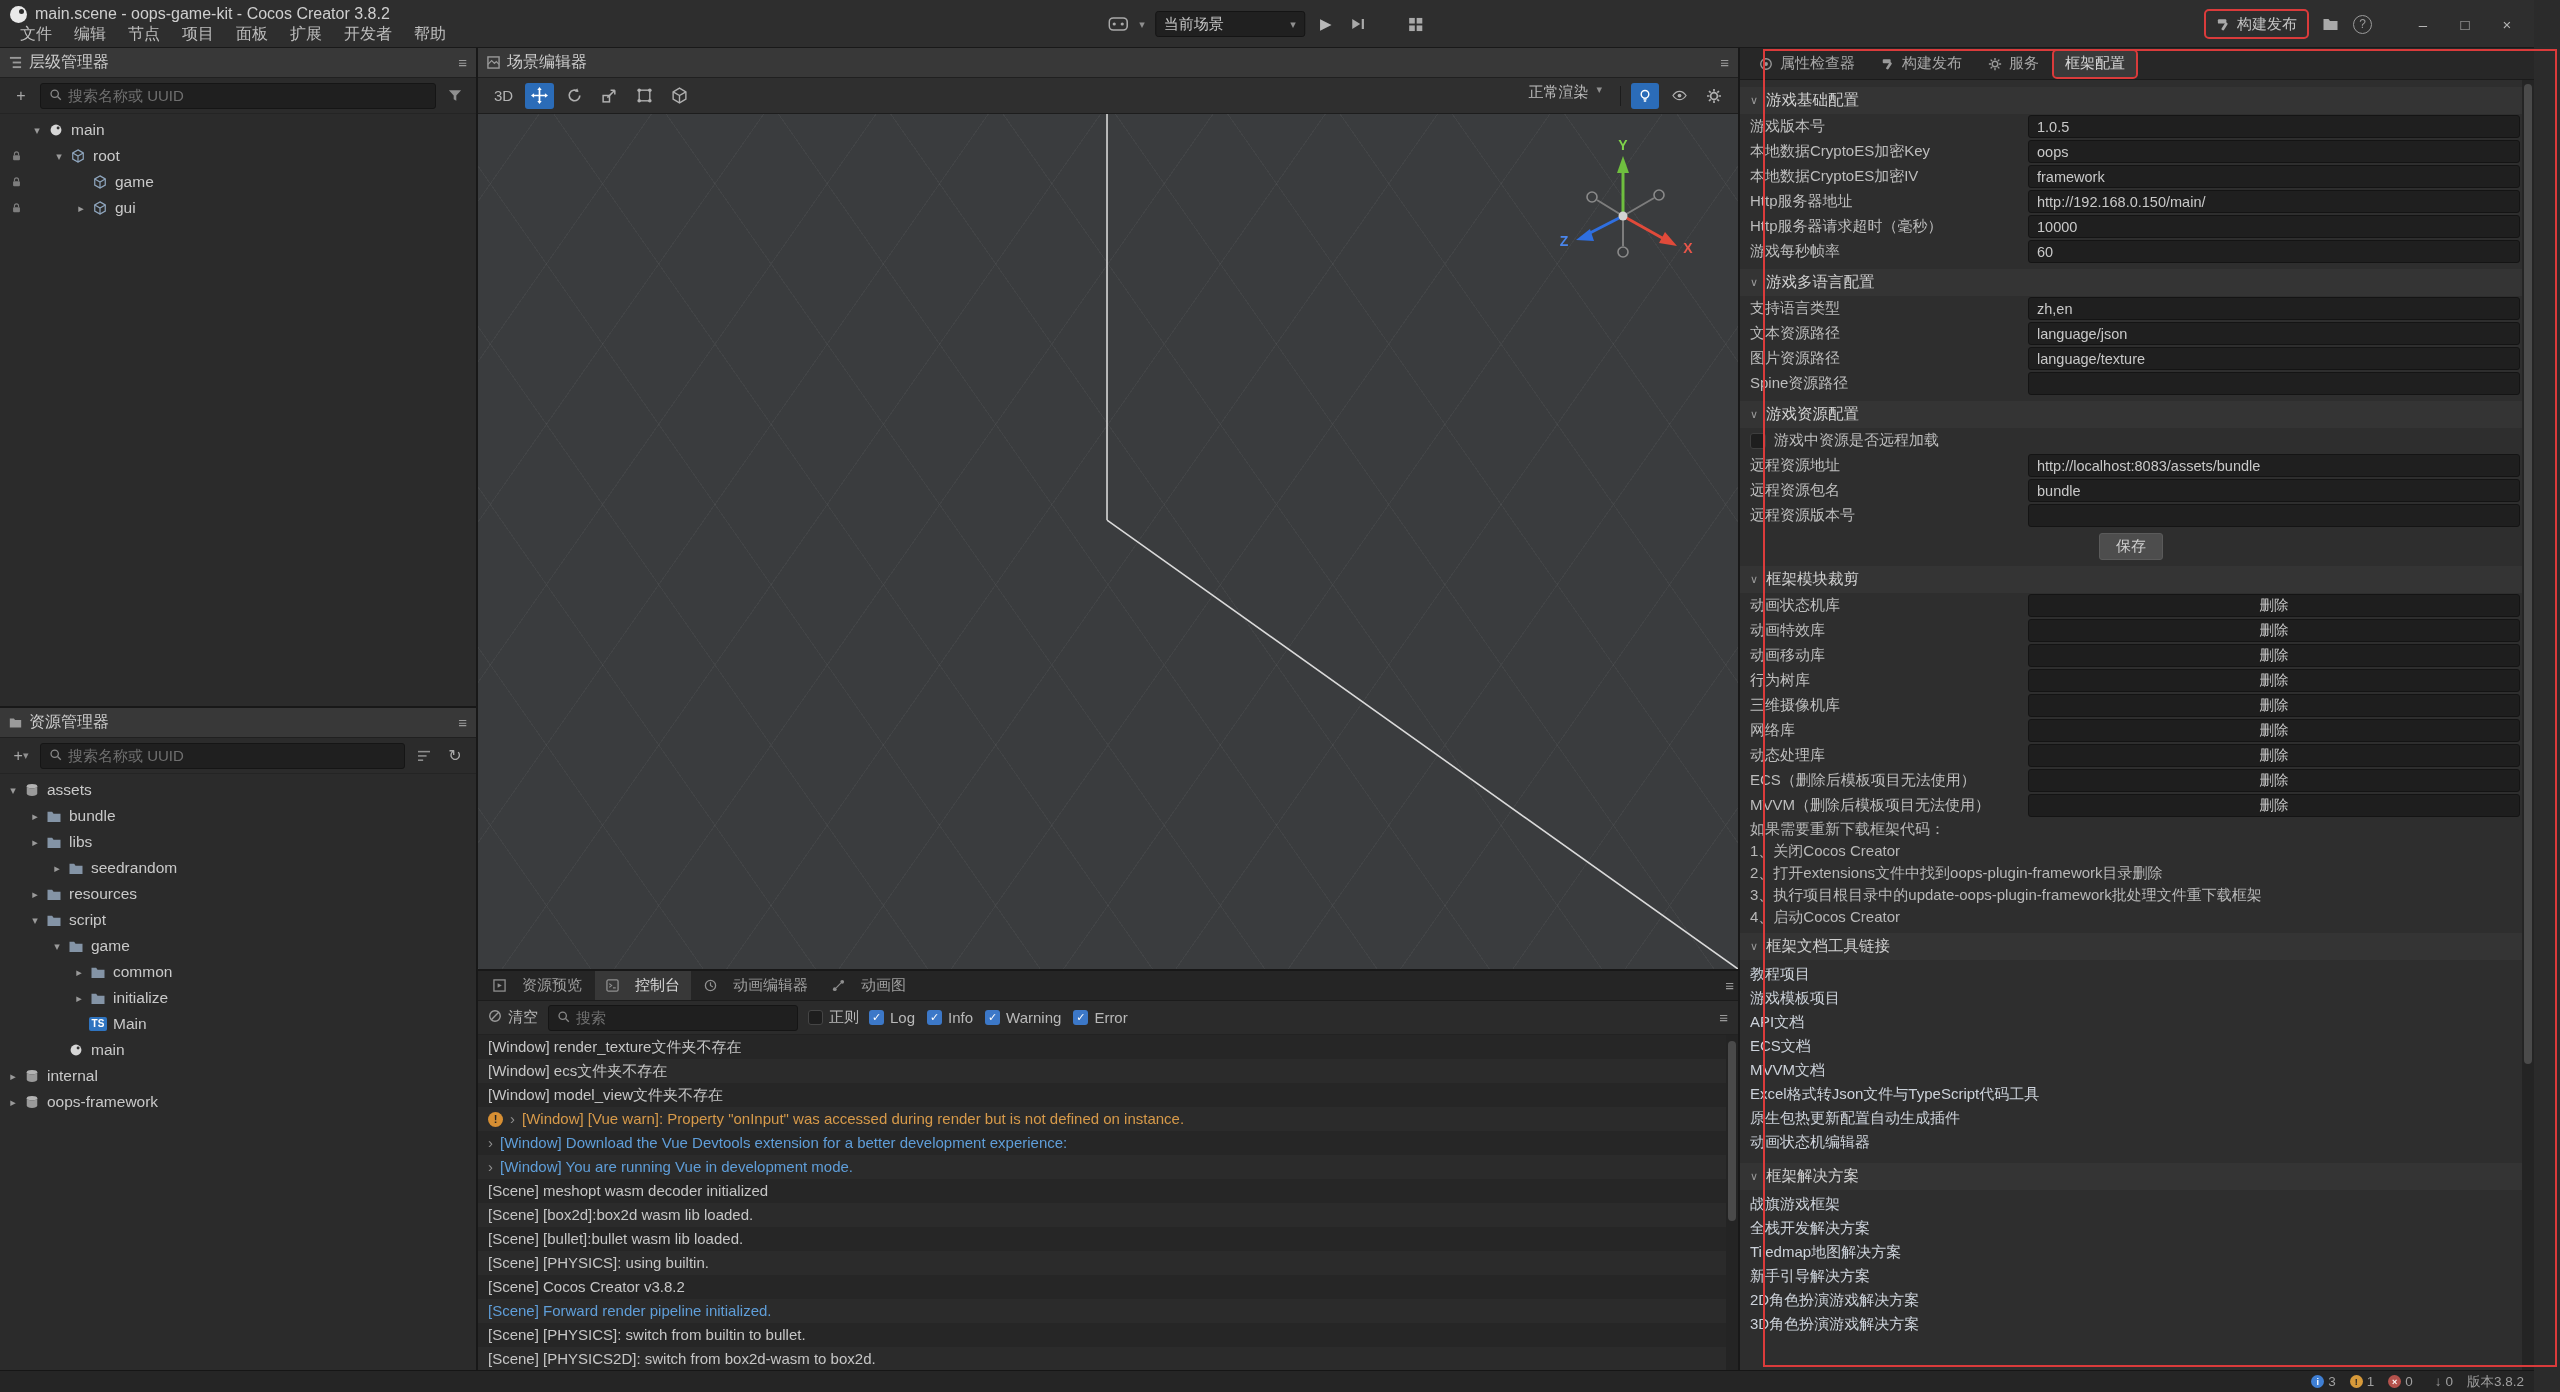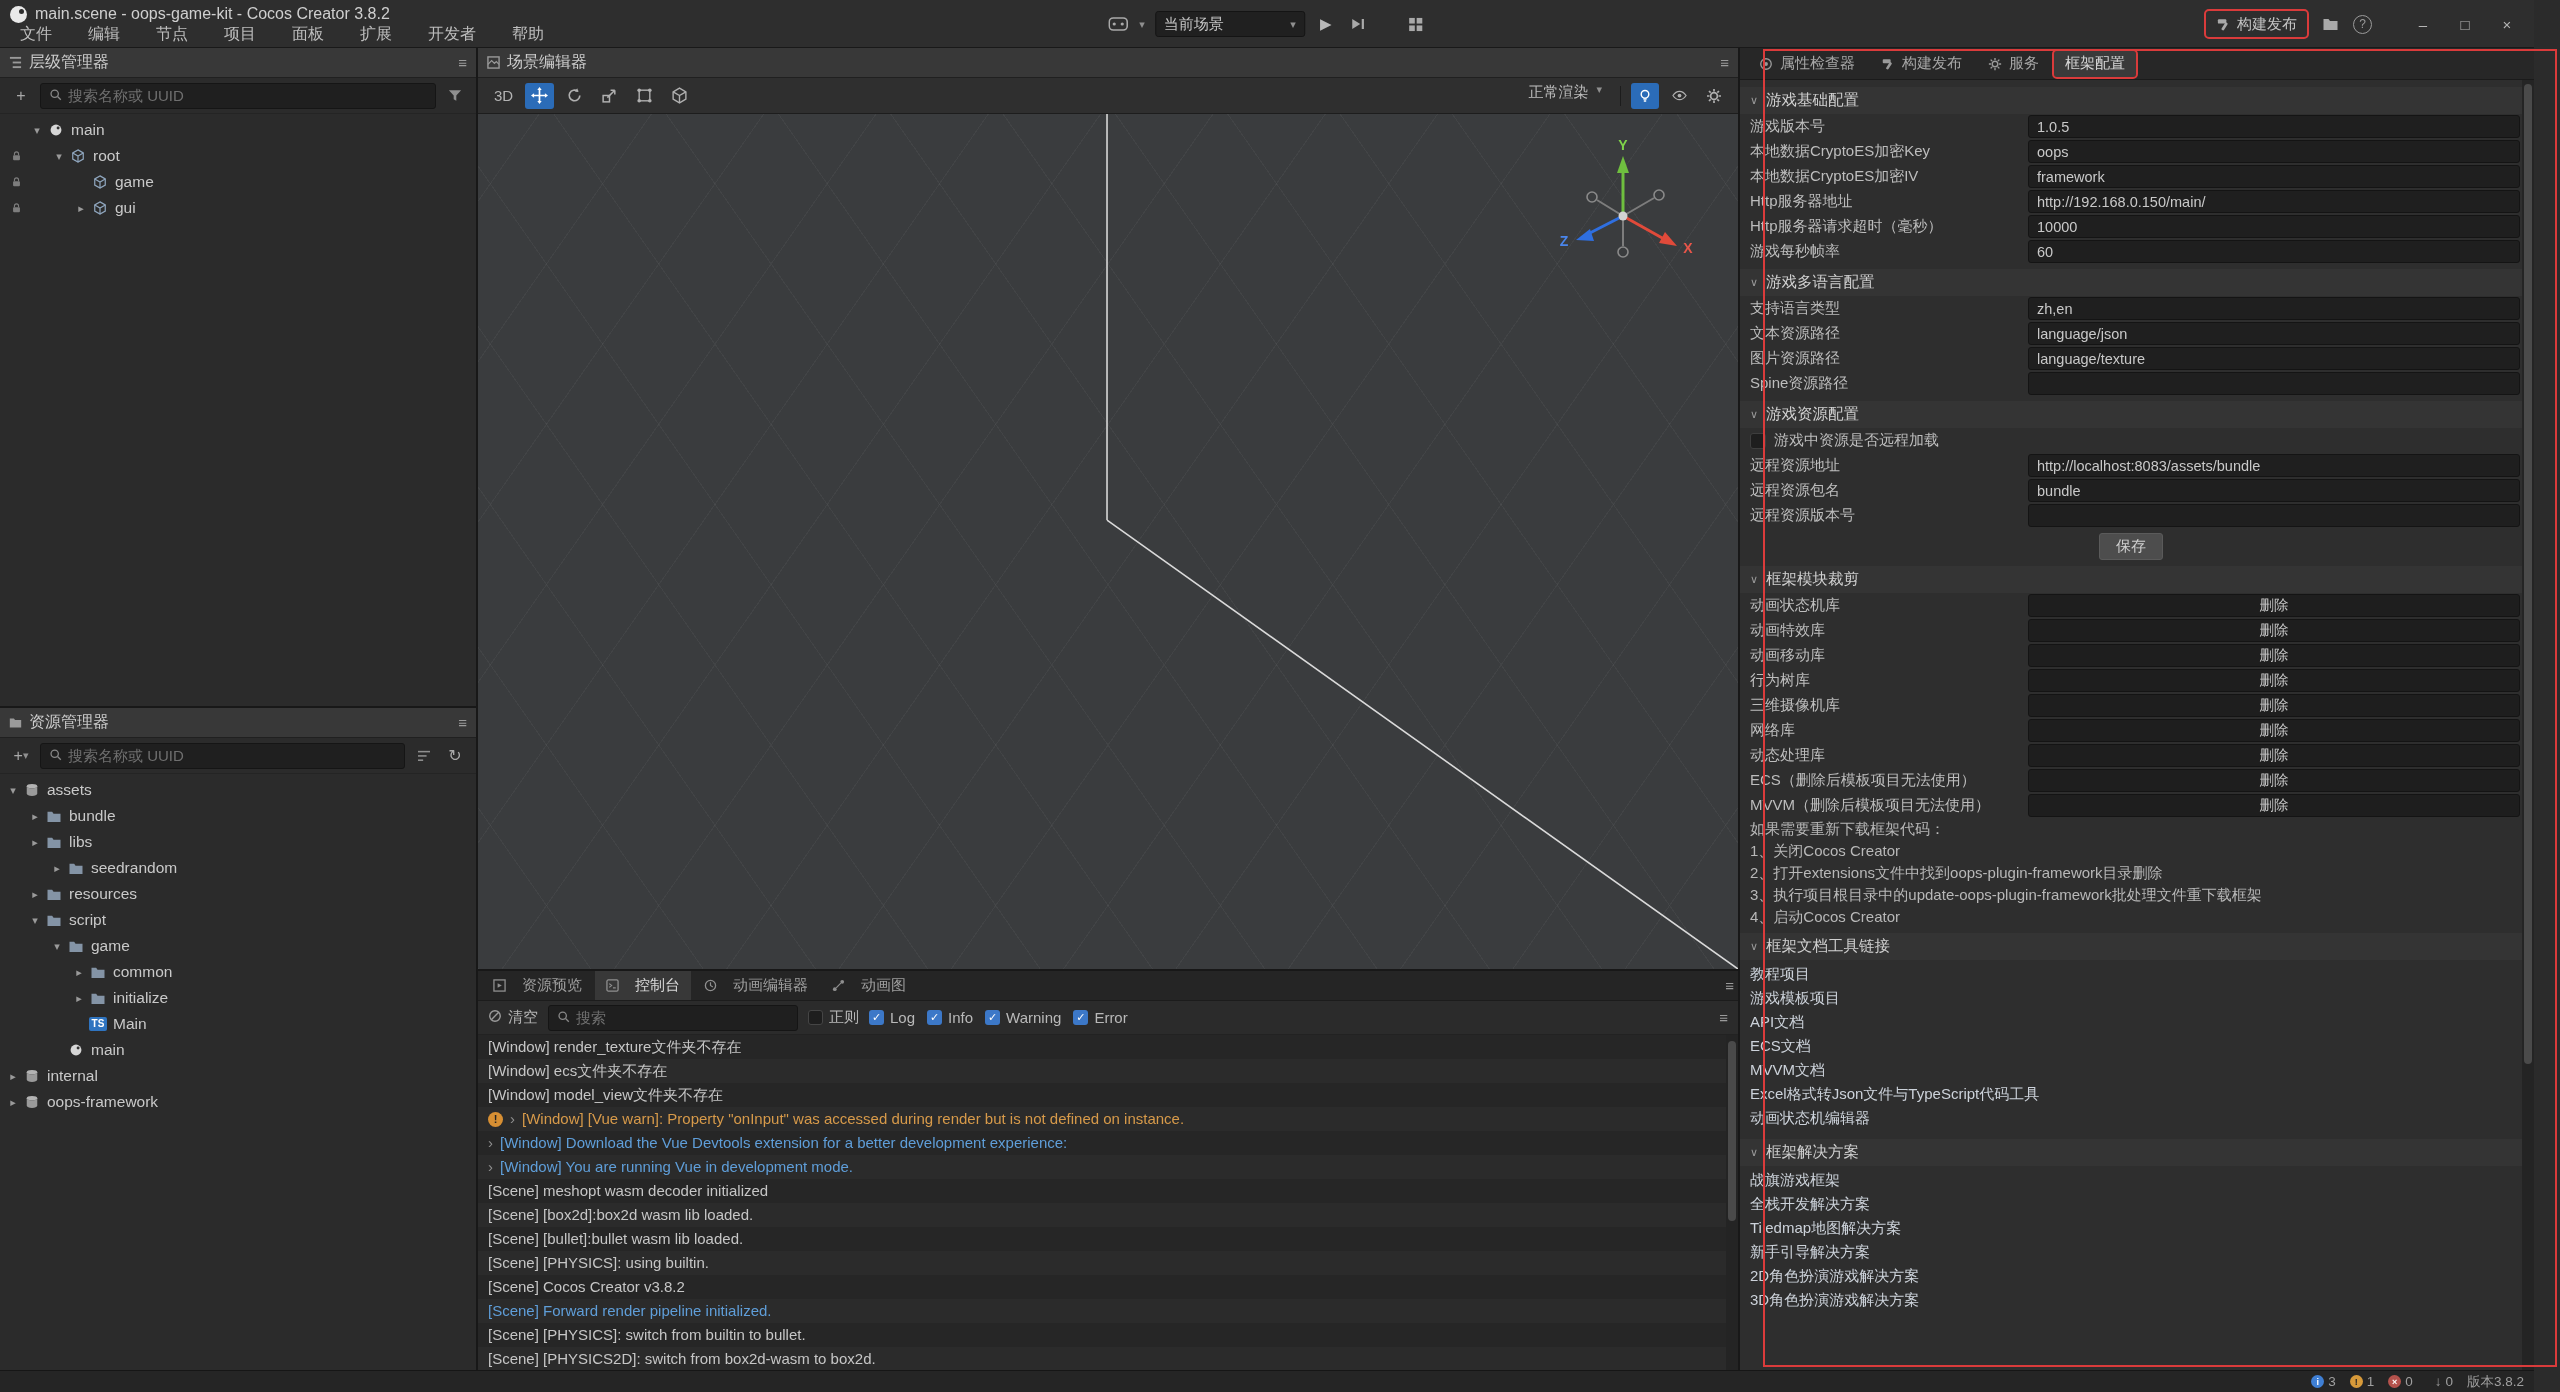--- a/index.html
+++ b/index.html
@@ -6,21 +6,21 @@
 html,body{width:2560px;height:1392px;overflow:hidden;background:#2b2b2b;
   font-family:"Liberation Sans","DejaVu Sans",sans-serif;color:#c5c5c5;font-size:17px}
 .app{position:relative;width:2534px;height:1392px;display:flex;flex-direction:column}
 
 
 .titlebar{flex:0 0 48px;height:48px;background:#2e2e2e;border-bottom:1px solid #191919;display:flex;position:relative}
 .tb-left{display:flex;flex-direction:column;justify-content:space-between;padding:5px 0 3px 10px}
 .tb-title-row{display:flex;align-items:center;gap:8px;font-size:16px;color:#cfcfcf;white-space:nowrap}
 .logo{width:17px;height:17px;border-radius:50%;background:#e9e9e9;position:relative;flex:0 0 17px}
 .logo:after{content:"";position:absolute;width:5px;height:5px;border-radius:50%;background:#2e2e2e;left:9px;top:3px}
-.tb-menus{display:flex;gap:16px}
+.tb-menus{display:flex;gap:2px}
 .menu-item{padding:0 10px;font-size:16px;color:#bdbdbd;border-radius:3px;line-height:20px}
 .tb-center{position:absolute;left:50%;top:0;height:48px;transform:translateX(-50%);display:flex;align-items:center;gap:10px}
 .tb-right{position:absolute;right:0;top:0;height:48px;display:flex;align-items:center;gap:12px;padding-right:6px}
 .tool-ico{color:#a9a9a9;font-size:16px;display:flex;align-items:center;justify-content:center;min-width:22px;height:22px}
 .scene-select{height:26px;min-width:150px;background:#202020;border:1px solid #141414;border-radius:3px;
   display:flex;align-items:center;justify-content:space-between;gap:10px;padding:0 8px;font-size:15px;color:#c4c4c4}
 .caret{color:#8f8f8f;font-size:11px}
 .play-btn{font-size:15px;color:#b9b9b9}
 .build-btn{display:flex;align-items:center;gap:6px;height:26px;padding:0 10px;font-size:15px;color:#c4c4c4;border-radius:3px}
 .red-outline{outline:2px solid #da3b3b;outline-offset:0}
@@ -862,20 +862,21 @@
             <span class="chev">∨</span>
             <span>框架文档工具链接</span>
           </div>
           <div class="link-list">
             <a class="link-item">教程项目</a>
             <a class="link-item">游戏模板项目</a>
             <a class="link-item">API文档</a>
             <a class="link-item">ECS文档</a>
             <a class="link-item">MVVM文档</a>
             <a class="link-item">Excel格式转Json文件与TypeScript代码工具</a>
+            <a class="link-item">原生包热更新配置自动生成插件</a>
             <a class="link-item">动画状态机编辑器</a>
           </div>
           <div class="sec-header">
             <span class="chev">∨</span>
             <span>框架解决方案</span>
           </div>
           <div class="link-list">
             <a class="link-item">战旗游戏框架</a>
             <a class="link-item">全栈开发解决方案</a>
             <a class="link-item">Tiledmap地图解决方案</a>

